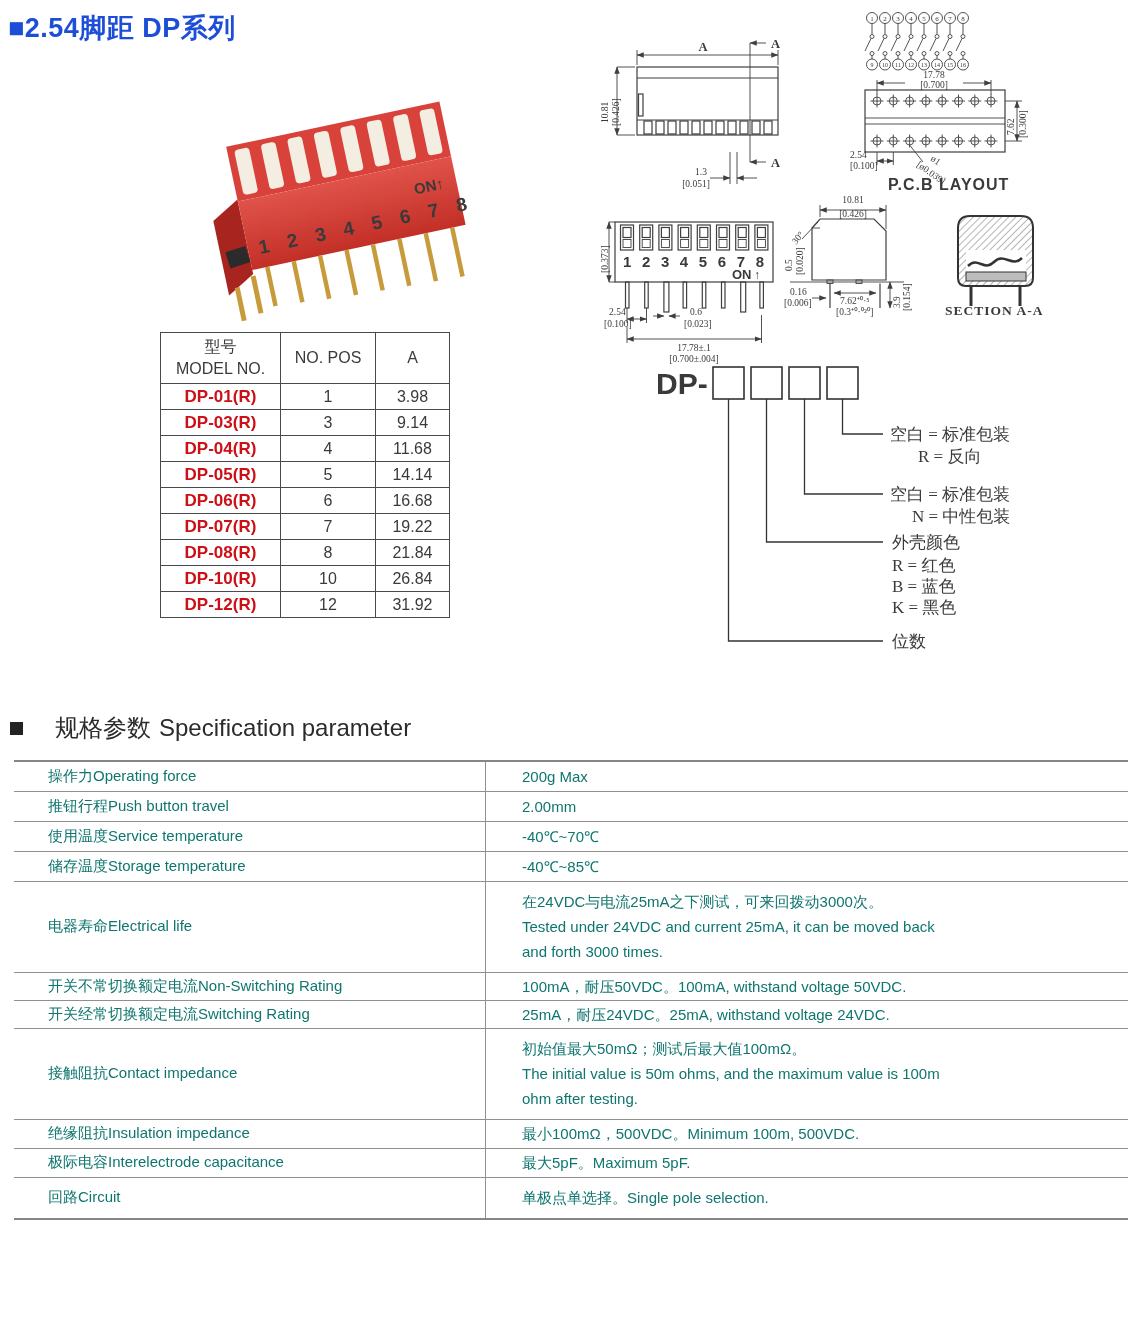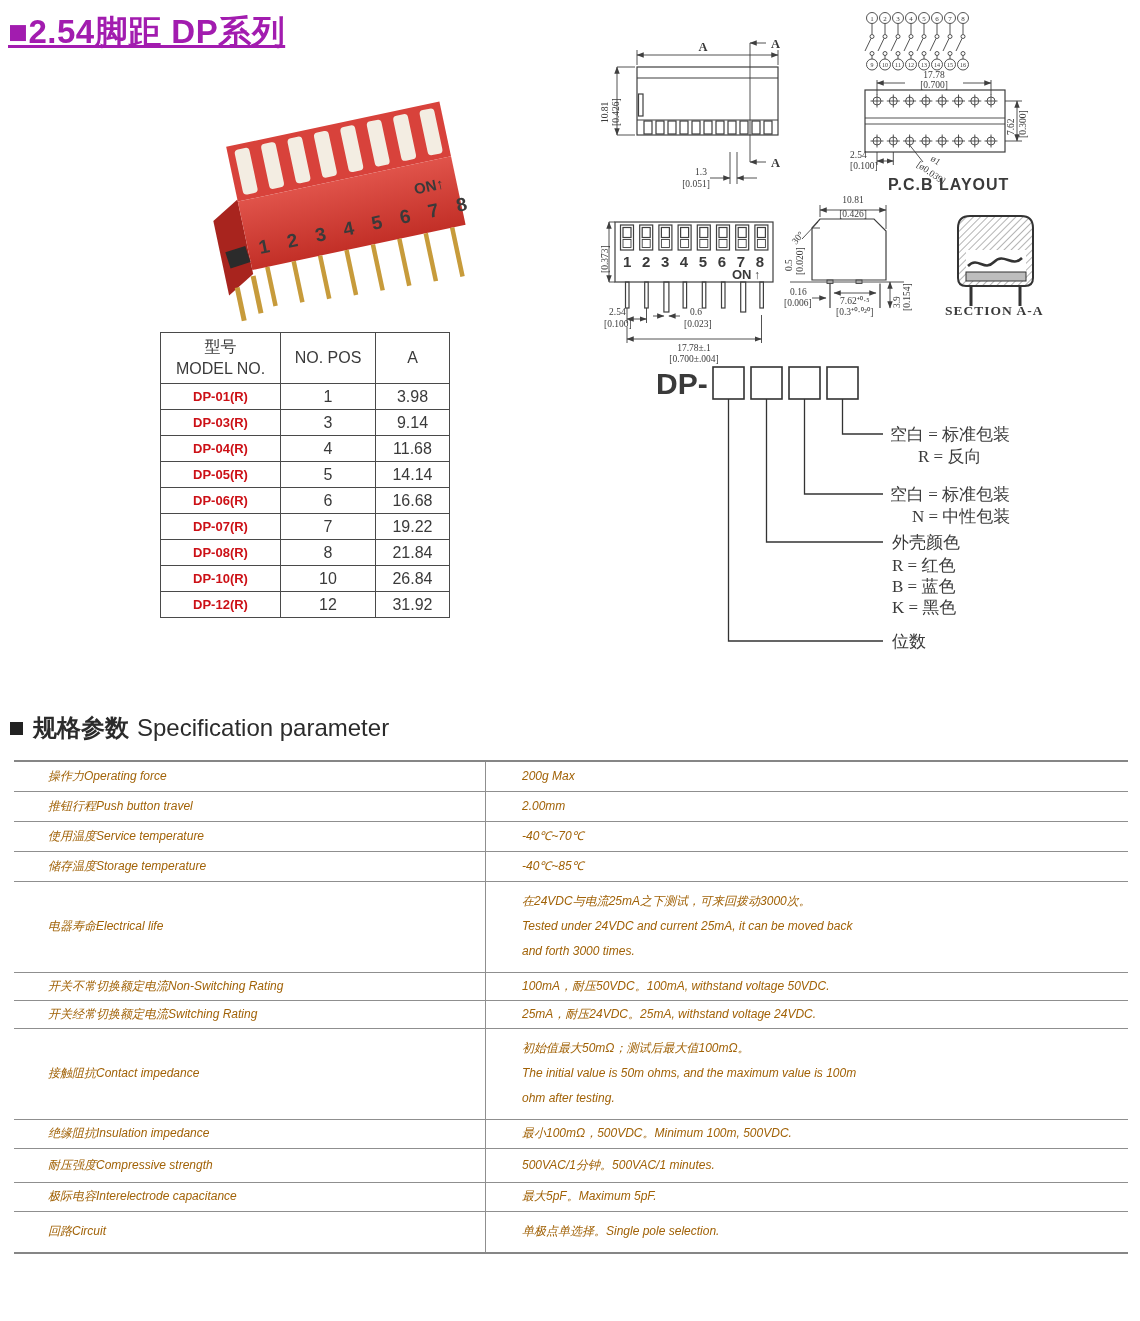--- a/index.html
+++ b/index.html
@@ -1,34 +1,34 @@
 <!DOCTYPE html>
 <html><head>
 <meta charset="utf-8">
 <style>
   html,body{margin:0;padding:0;background:#fff;}
   #page{position:relative;width:1140px;height:1321px;background:#fff;overflow:hidden;
         font-family:"Liberation Sans",sans-serif;color:#3a3a3a;}
   .abs{position:absolute;}
   
-  #title{left:8px;top:10px;font-size:33px;font-weight:700;color:#a21caf;letter-spacing:0.5px;text-decoration:underline;}
+  #title{left:8px;top:10px;font-size:27px;font-weight:700;color:#1d4ed8;letter-spacing:0.5px;}
   
   #modeltable{left:160px;top:332px;border-collapse:collapse;table-layout:fixed;}
   #modeltable td,#modeltable th{border:1.5px solid #4a4a4a;text-align:center;vertical-align:middle;
         font-size:16px;color:#3a3a3a;padding:0;}
   #modeltable th{font-weight:400;height:50px;line-height:22px;}
   #modeltable td{height:25px;}
-  #modeltable .mno{color:#cc1016;font-weight:700;font-size:13px;margin-left:8px;}
+  #modeltable .mno{color:#cc1016;font-weight:700;font-size:17px;margin-left:8px;}
   
   #specheading{left:10px;top:712px;font-size:24px;color:#2b2b2b;display:flex;align-items:center;}
   #specheading .sq{width:13px;height:13px;background:#222;display:inline-block;margin-right:10px;}
-  #specheading .cn{font-weight:700;margin-right:8px;}
+  #specheading .cn{font-weight:400;margin-right:8px;margin-left:22px;}
   
   #spectable{left:14px;top:760px;border-collapse:collapse;table-layout:fixed;width:1114px;}
-  #spectable td{border-top:1.5px solid #8f8f8f;font-size:12px;color:#a16207;vertical-align:middle;font-style:italic;}
+  #spectable td{border-top:1.5px solid #8f8f8f;font-size:15px;color:#0f766e;vertical-align:middle;}
   #spectable tr:first-child td{border-top:2px solid #868686;}
   #spectable{border-bottom:2.5px solid #868686;}
   #spectable .lb{width:436px;border-right:1.5px solid #8f8f8f;padding-left:34px;}
   #spectable .vb{padding-left:36px;}
   #spectable .vb div{line-height:25px;}
   
   svg text{font-family:"Liberation Serif",serif;fill:#3a3a3a;}
   svg .ln{stroke:#3f3f3f;stroke-width:1.2;fill:none;}
   svg .dm{stroke:#3f3f3f;stroke-width:0.9;fill:none;}
   svg .t9{font-size:9.5px;} svg .t12{font-size:12.5px;font-weight:700;}
@@ -459,26 +459,20 @@
         <div>The initial value is 50m ohms, and the maximum value is 100m</div>
         <div>ohm after testing.</div>
           </td>
         </tr>
     <tr style="height:29px">
       <td class="lb">绝缘阻抗Insulation impedance</td>
       <td class="vb">
             <div>最小100mΩ，500VDC。Minimum 100m, 500VDC.</div>
           </td>
         </tr>
-    <tr style="height:34px">
-      <td class="lb">耐压强度Compressive strength</td>
-      <td class="vb">
-            <div>500VAC/1分钟。500VAC/1 minutes.</div>
-          </td>
-        </tr>
     <tr style="height:29px">
       <td class="lb">极际电容Interelectrode capacitance</td>
       <td class="vb">
             <div>最大5pF。Maximum 5pF.</div>
           </td>
         </tr>
     <tr style="height:42px">
       <td class="lb">回路Circuit</td>
       <td class="vb">
             <div>单极点单选择。Single pole selection.</div>

